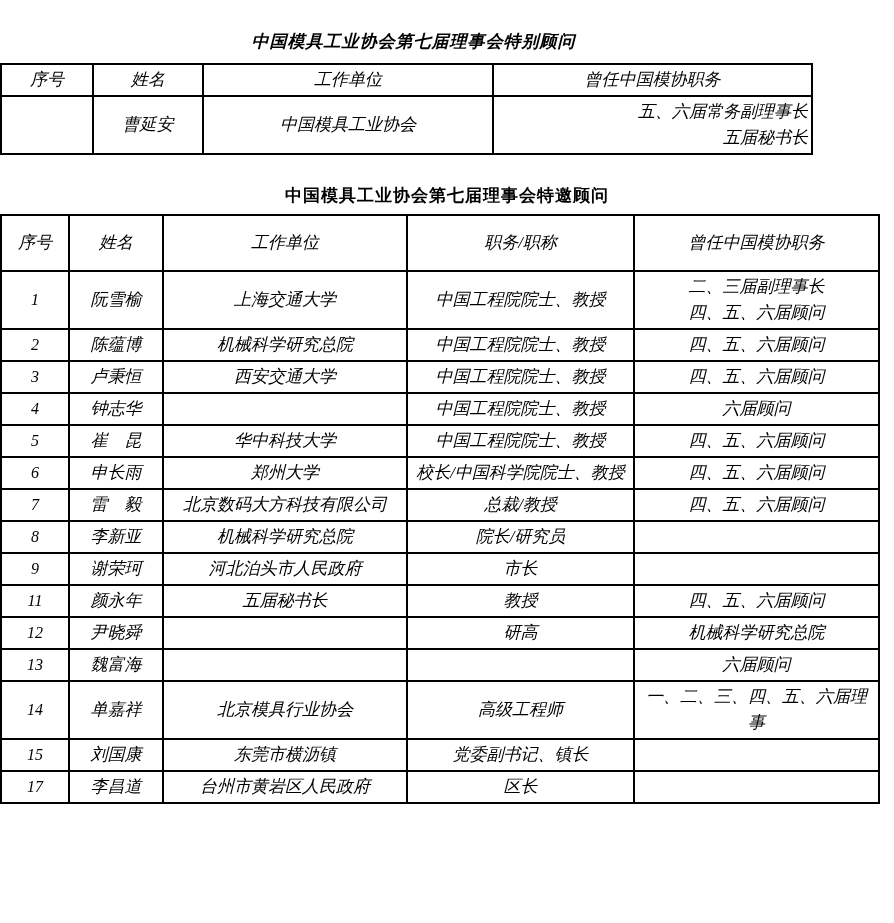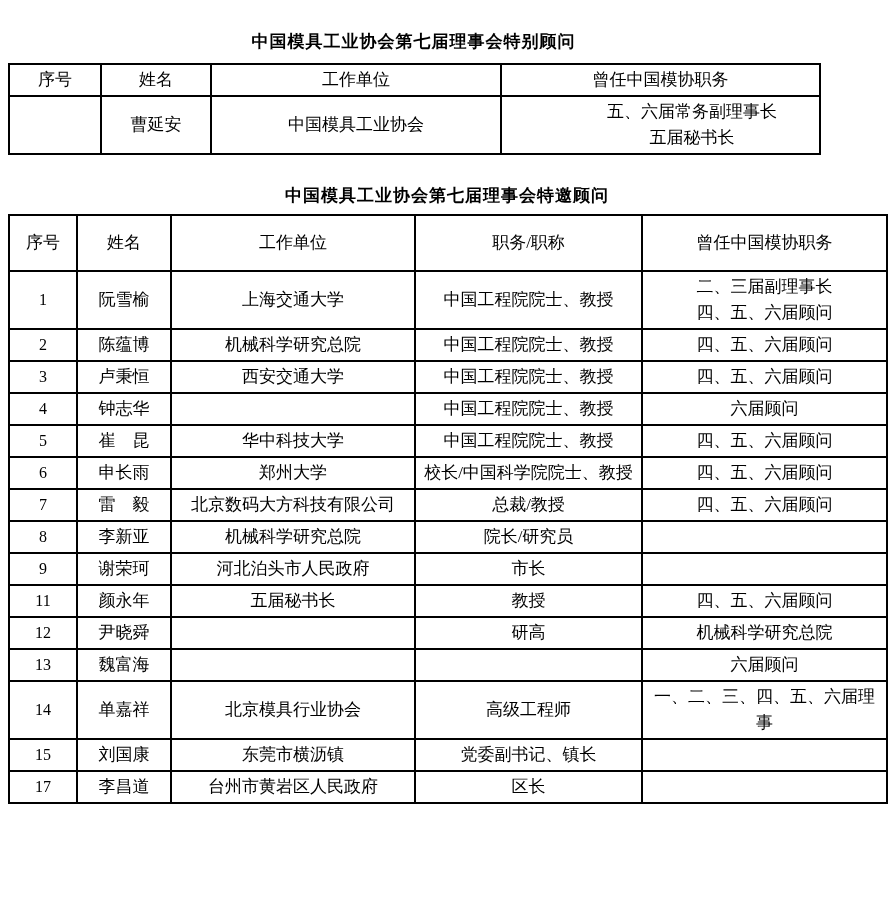--- a/index.html
+++ b/index.html
@@ -12,48 +12,48 @@
   }
   .page { position: relative; width: 894px; height: 923px; background: #ffffff; }
 
   .doc-title {
     font-weight: bold;
     font-size: 17px;
     text-align: center;
     letter-spacing: 1px;
     color: #000000;
   }
-  .title1 { width: 811px; margin: 30px 0 0 8px; }
+  .title1 { width: 811px; margin: 30px 0 0 8px; font-style: italic; }
   .title2 { width: 878px; margin: 29px 0 0 8px; }
 
   table {
     border-collapse: collapse;
     table-layout: fixed;
-    margin-left: 8px;
     background: #ffffff;
+    font-style: italic;
   }
   .tbl1 { width: 811px; margin-top: 10px; }
   .tbl2 { width: 878px; margin-top: 7px; }
 
   th, td {
     border: 2px solid #000000;
     text-align: center;
     vertical-align: middle;
     font-size: 17px;
     line-height: 26px;
     white-space: pre-line;
     padding: 2px 3px;
     font-weight: normal;
   }
   .tbl1 th { height: 32px; }
   .tbl1 td { height: 51px; }
   .tbl2 th { height: 56px; }
   .tbl2 td { height: 32px; }
   td.cell-serial { font-size: 16px; }
-  .tbl1 td.cell-former { text-align: center; padding-left: 66px; }
+  .tbl1 td.cell-former { text-align: right; padding-left: 66px; }
 </style>
 </head>
 <body>
 
 <div class="page">
 
   <div class="doc-title title1">中国模具工业协会第七届理事会特别顾问</div>
 
   <table class="tbl1">
     <colgroup>

